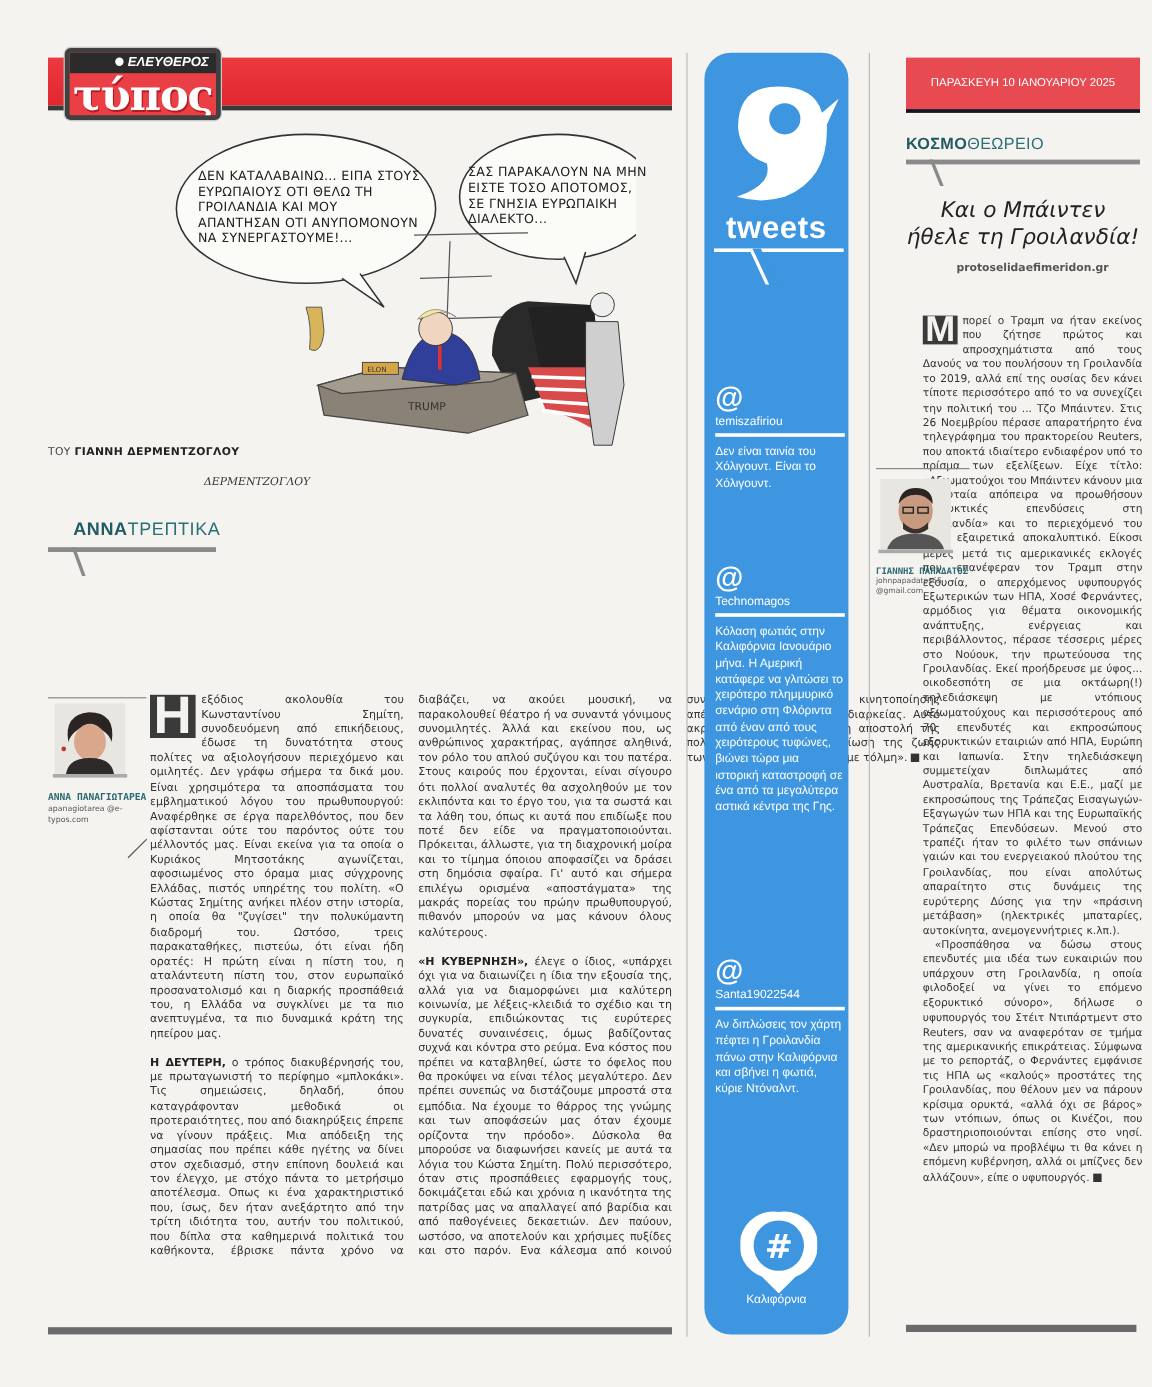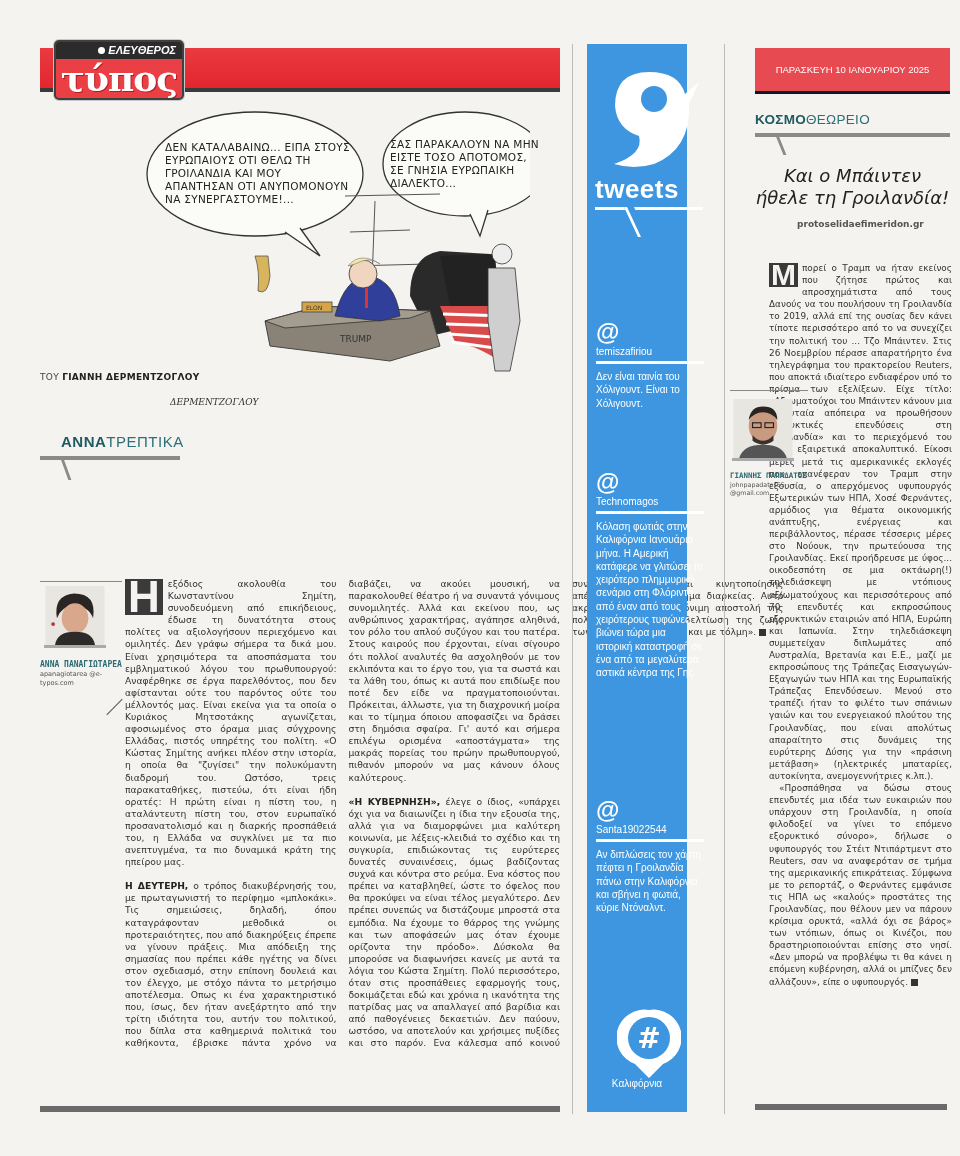--- a/index.html
+++ b/index.html
@@ -3,21 +3,21 @@
 <meta charset="utf-8">
 <style>
   * { box-sizing: border-box; margin: 0; padding: 0; }
   html, body { width: 960px; height: 1156px; background: #f4f3f0; overflow: hidden; }
   body { position: relative; font-family: "DejaVu Sans", "Liberation Sans", sans-serif; color: #2a2a2a; }
 
   
   .left-page { position: absolute; left: 40px; top: 40px; width: 520px; height: 1075px; }
   .masthead-bar { position: absolute; left: 0; top: 8px; width: 520px; height: 40px; background: linear-gradient(#ea3a40, #e2262e); }
   .masthead-bar::after { content: ""; position: absolute; left: 0; bottom: -4px; width: 100%; height: 4px; background: #3a3a3a; }
-  .logo { position: absolute; left: 14px; top: 0; width: 130px; height: 60px; background: #ea3f45; border: 2px solid #404040; border-radius: 5px; box-shadow: 0 0 0 1px #c8c8c8; overflow: hidden; }
+  .logo { position: absolute; left: 14px; top: 0; width: 130px; height: 60px; background: #ea3f45; border: 4px solid #404040; border-radius: 5px; box-shadow: 0 0 0 1px #c8c8c8; overflow: hidden; }
   .logo-top { position: absolute; left: 0; top: 0; width: 100%; height: 17px; background: #2b2b2b; color: #fff; font-family: "Liberation Sans", sans-serif; font-style: italic; font-weight: bold; font-size: 11px; text-align: right; padding-right: 6px; line-height: 17px; }
   .logo-top .dot { display: inline-block; width: 7px; height: 7px; border-radius: 50%; background: #fff; margin-right: 3px; vertical-align: 0; }
   .logo-main { position: absolute; left: 0; top: 15px; width: 100%; text-align: center; color: #fff; font-family: "DejaVu Serif", serif; font-weight: bold; font-size: 36px; letter-spacing: -1px; line-height: 42px; text-shadow: 1px 1px 0 #b01c22; }
 
   .cartoon { position: absolute; left: 70px; top: 66px; width: 420px; height: 272px; }
   .cartoon svg { width: 100%; height: 100%; }
   .bubble-text { position: absolute; font-family: "DejaVu Sans", sans-serif; font-size: 10.5px; line-height: 13px; color: #222; text-align: left; letter-spacing: 0.3px; }
   .bubble-left { left: 55px; top: 35px; width: 185px; }
   .bubble-right { left: 280px; top: 32px; width: 150px; }
   .cartoonist-sig { position: absolute; left: 60px; top: 252px; font-family: "DejaVu Serif", serif; font-style: italic; font-size: 9px; color: #333; margin-top: 39px; }
@@ -39,21 +39,21 @@
   .author-slash { position: absolute; left: 74px; top: 115px; width: 1px; height: 22px; background: #555; transform: rotate(45deg); }
 
   .article { position: absolute; left: 85px; top: 538px; width: 435px; column-count: 2; column-gap: 12px; font-family: "DejaVu Sans", sans-serif; font-size: 9.2px; line-height: 12.1px; color: #333; text-align: justify; height: 480px; }
   .article p { margin-bottom: 12px; }
   .dropcap { float: left; font-family: "Liberation Sans", sans-serif; font-weight: bold; font-size: 44px; line-height: 36px; height: 36px; margin: 1px 5px 0 0; color: #3a3a3a; background: #3a3a3a; color: #f4f3f0; padding: 0 3px; }
   .article b { color: #222; }
   .end-mark { display: inline-block; width: 7px; height: 7px; background: #333; vertical-align: -1px; margin-left: 3px; }
   .bottom-rule-left { position: absolute; left: 0; top: 1066px; width: 520px; height: 6px; background: #6a6a6a; }
 
   
-  .tweets { position: absolute; left: 587px; top: 44px; width: 100px; height: 1068px; background: #3d96df; color: #fff; font-family: "Liberation Sans", sans-serif; }
+  .tweets { position: absolute; left: 587px; top: 44px; width: 120px; height: 1068px; background: #3d96df; color: #fff; font-family: "Liberation Sans", sans-serif; border-radius: 22px; }
   .bird { position: absolute; left: 12px; top: 10px; width: 100px; height: 120px; }
   .tweets-title { position: absolute; left: 0; top: 130px; width: 100%; text-align: center; font-weight: bold; font-size: 26px; letter-spacing: .5px; }
   .tweets-rule { position: absolute; left: 8px; top: 163px; width: 108px; height: 3px; background: #fff; }
   .tweets-rule-tick { position: absolute; left: 44px; top: 163px; width: 10px; height: 30px; border-left: 3px solid #fff; transform: skewX(25deg); background: #3d96df; }
   .tweet { position: absolute; left: 9px; width: 108px; }
   .tweet .at { font-size: 24px; font-weight: bold; line-height: 24px; }
   .tweet .handle { font-size: 10px; margin-top: 2px; }
   .tweet .rule { height: 3px; background: #fff; margin: 4px 0 6px; }
   .tweet .text { font-size: 10px; line-height: 13.3px; }
   .hashtag { position: absolute; left: 30px; top: 964px; width: 64px; height: 70px; }

